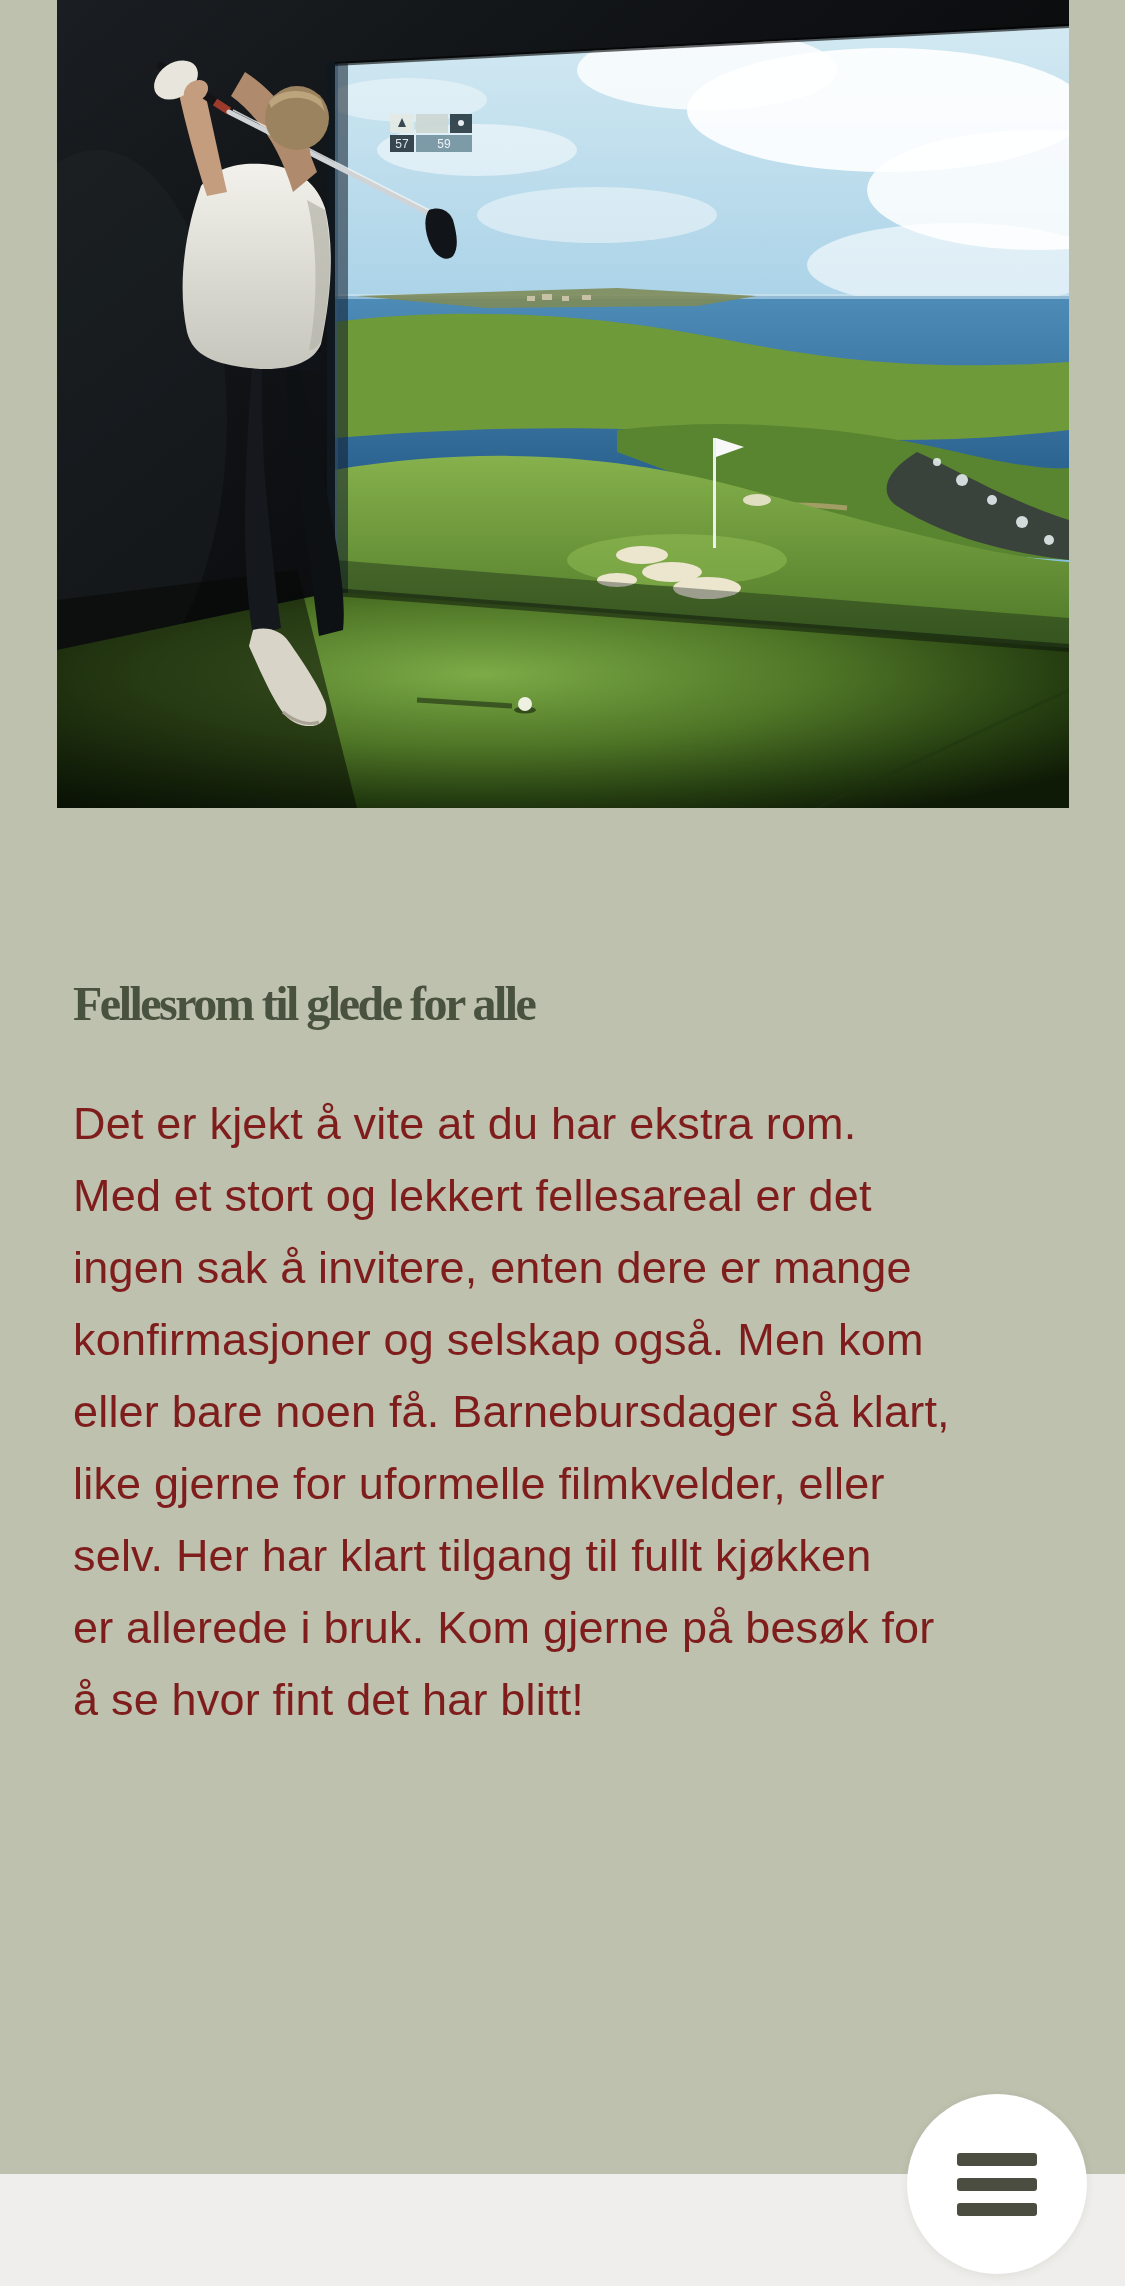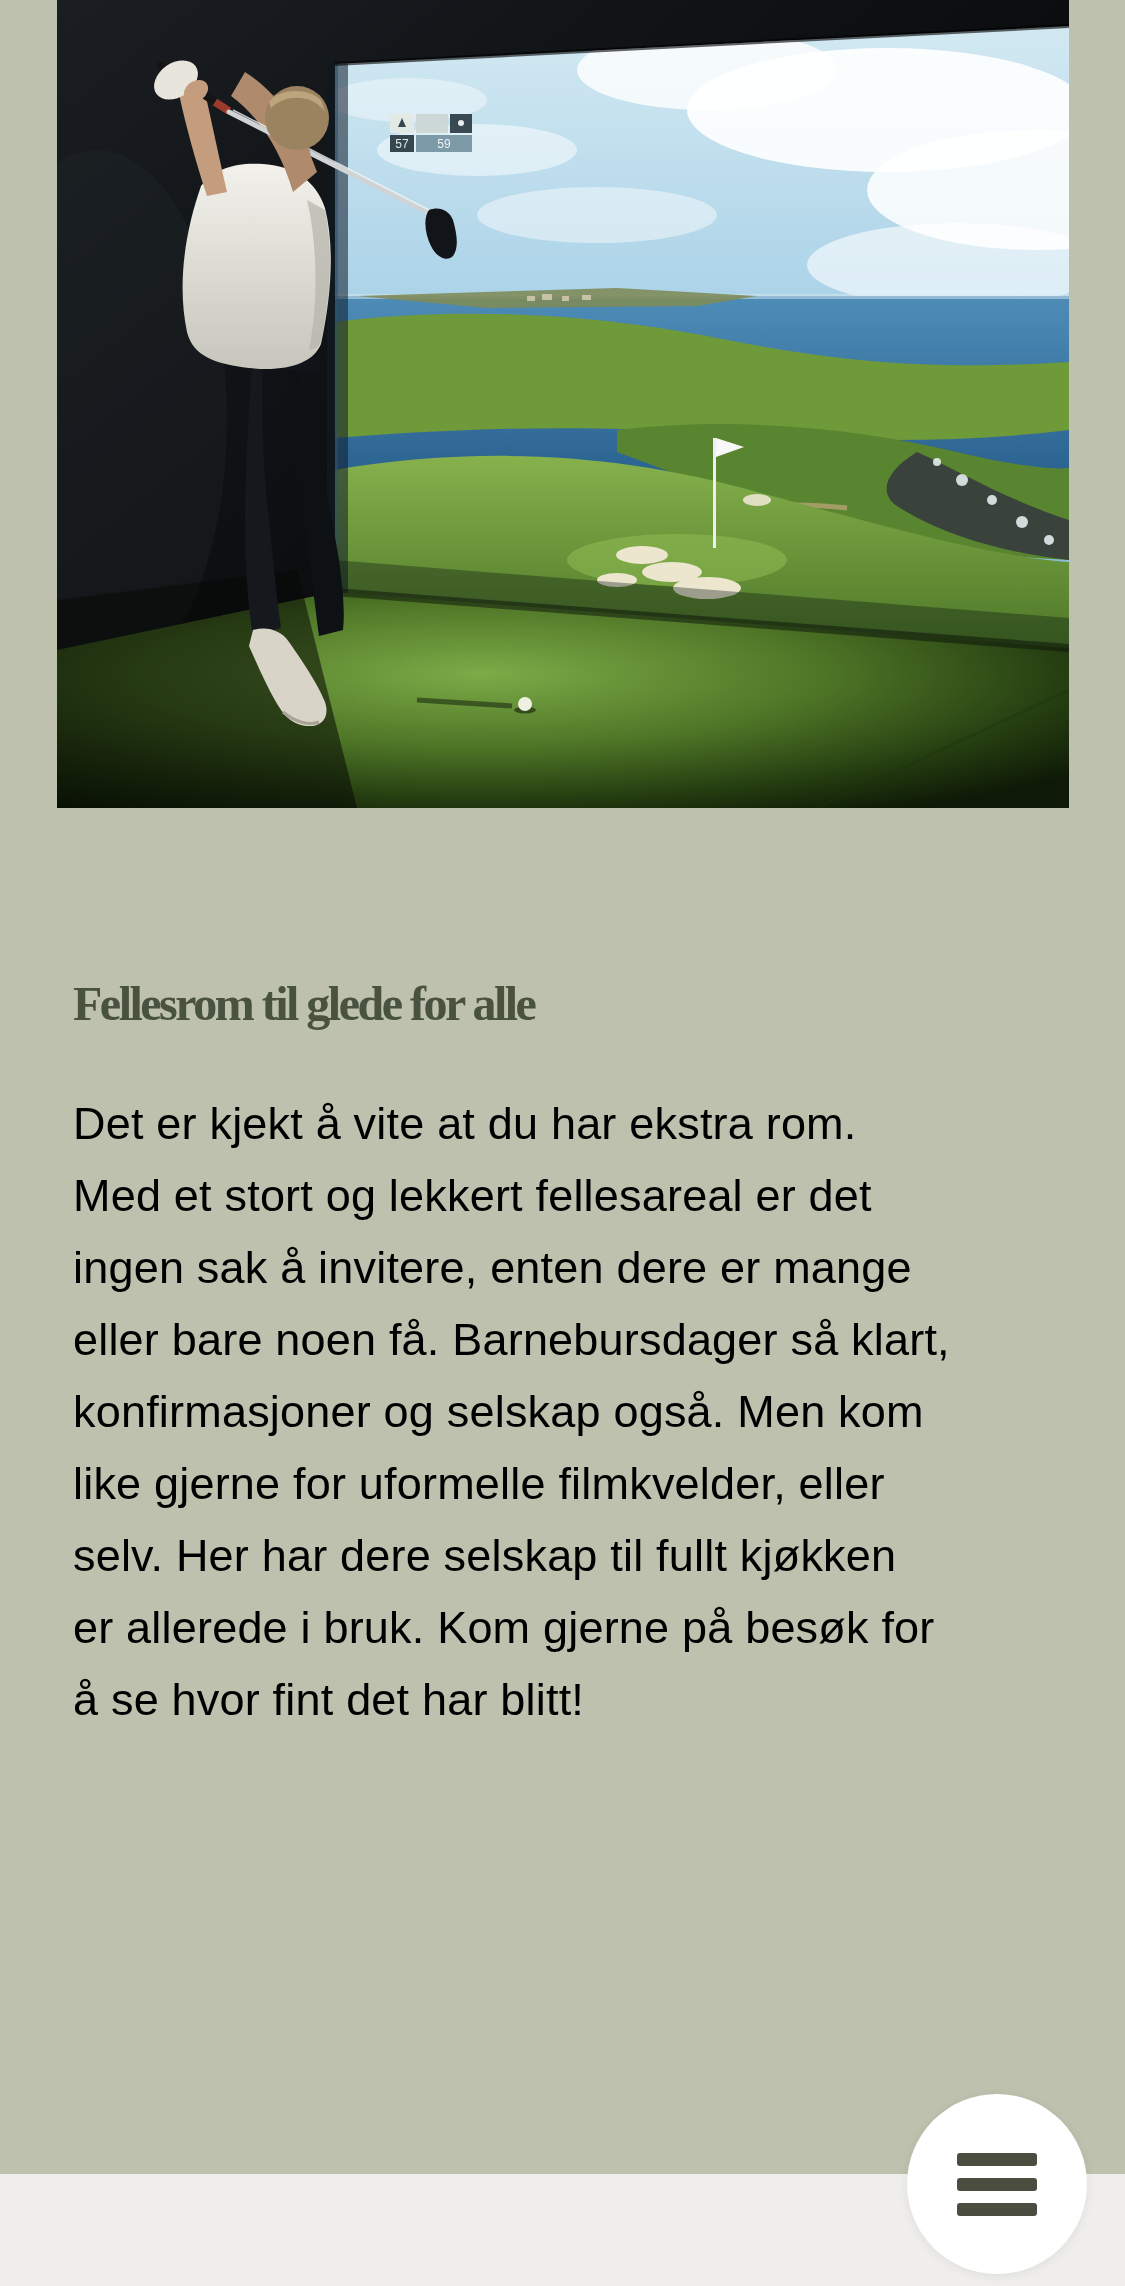--- a/index.html
+++ b/index.html
@@ -5,21 +5,21 @@
   html,body{margin:0;padding:0;}
   body{width:1125px;height:2286px;overflow:hidden;position:relative;
        font-family:"Liberation Sans","DejaVu Sans",sans-serif;}
   .page{position:absolute;inset:0;background:#bdc1ae;}
   .photo{position:absolute;left:57px;top:0;width:1012px;height:808px;overflow:hidden;background:#c4b5fd;}
   .photo svg{display:block;width:1012px;height:808px;}
   .content{position:absolute;left:73px;top:975px;width:990px;}
   h1.heading{margin:0;font-family:"Liberation Serif","DejaVu Serif",serif;
        font-weight:700;font-size:48px;line-height:1.2;letter-spacing:-2.5px;color:#49513f;}
   .paragraph{position:absolute;left:73px;top:1088px;width:1000px;}
-  .para-line{font-size:45px;line-height:72px;color:#000000;white-space:nowrap;letter-spacing:.2px;}
+  .para-line{font-size:45px;line-height:72px;color:#7f1d1d;white-space:nowrap;letter-spacing:.2px;}
   .footer-strip{position:absolute;left:0;top:2174px;width:1125px;height:112px;background:#efeeec;}
   .fab{position:absolute;left:907px;top:2094px;width:180px;height:180px;border-radius:50%;
        background:#ffffff;border:none;display:flex;align-items:center;justify-content:center;
        cursor:pointer;padding:0;box-shadow:0 2px 10px rgba(40,45,30,.08);}
   .hamburger{display:flex;flex-direction:column;gap:12px;}
   .hamburger span{display:block;width:80px;height:13px;border-radius:3px;background:#4a4d40;}
 </style>
 </head>
 <body>
 
@@ -162,24 +162,24 @@
   </figure>
 
   <div class="content">
     <h1 class="heading">Fellesrom til glede for alle</h1>
   </div>
 
   <div class="paragraph">
       <div class="para-line">Det er kjekt å vite at du har ekstra rom.</div>
       <div class="para-line">Med et stort og lekkert fellesareal er det</div>
       <div class="para-line">ingen sak å invitere, enten dere er mange</div>
+      <div class="para-line">konfirmasjoner og selskap også. Men kom</div>
       <div class="para-line">eller bare noen få. Barnebursdager så klart,</div>
-      <div class="para-line">konfirmasjoner og selskap også. Men kom</div>
       <div class="para-line">like gjerne for uformelle filmkvelder, eller</div>
-      <div class="para-line">selv. Her har dere selskap til fullt kjøkken</div>
+      <div class="para-line">selv. Her har klart tilgang til fullt kjøkken</div>
       <div class="para-line">er allerede i bruk. Kom gjerne på besøk for</div>
       <div class="para-line">å se hvor fint det har blitt!</div>
     </div>
 
   <div class="footer-strip"></div>
 
   <button class="fab" type="button">
     <span class="hamburger">
       <span></span>
         <span></span>

